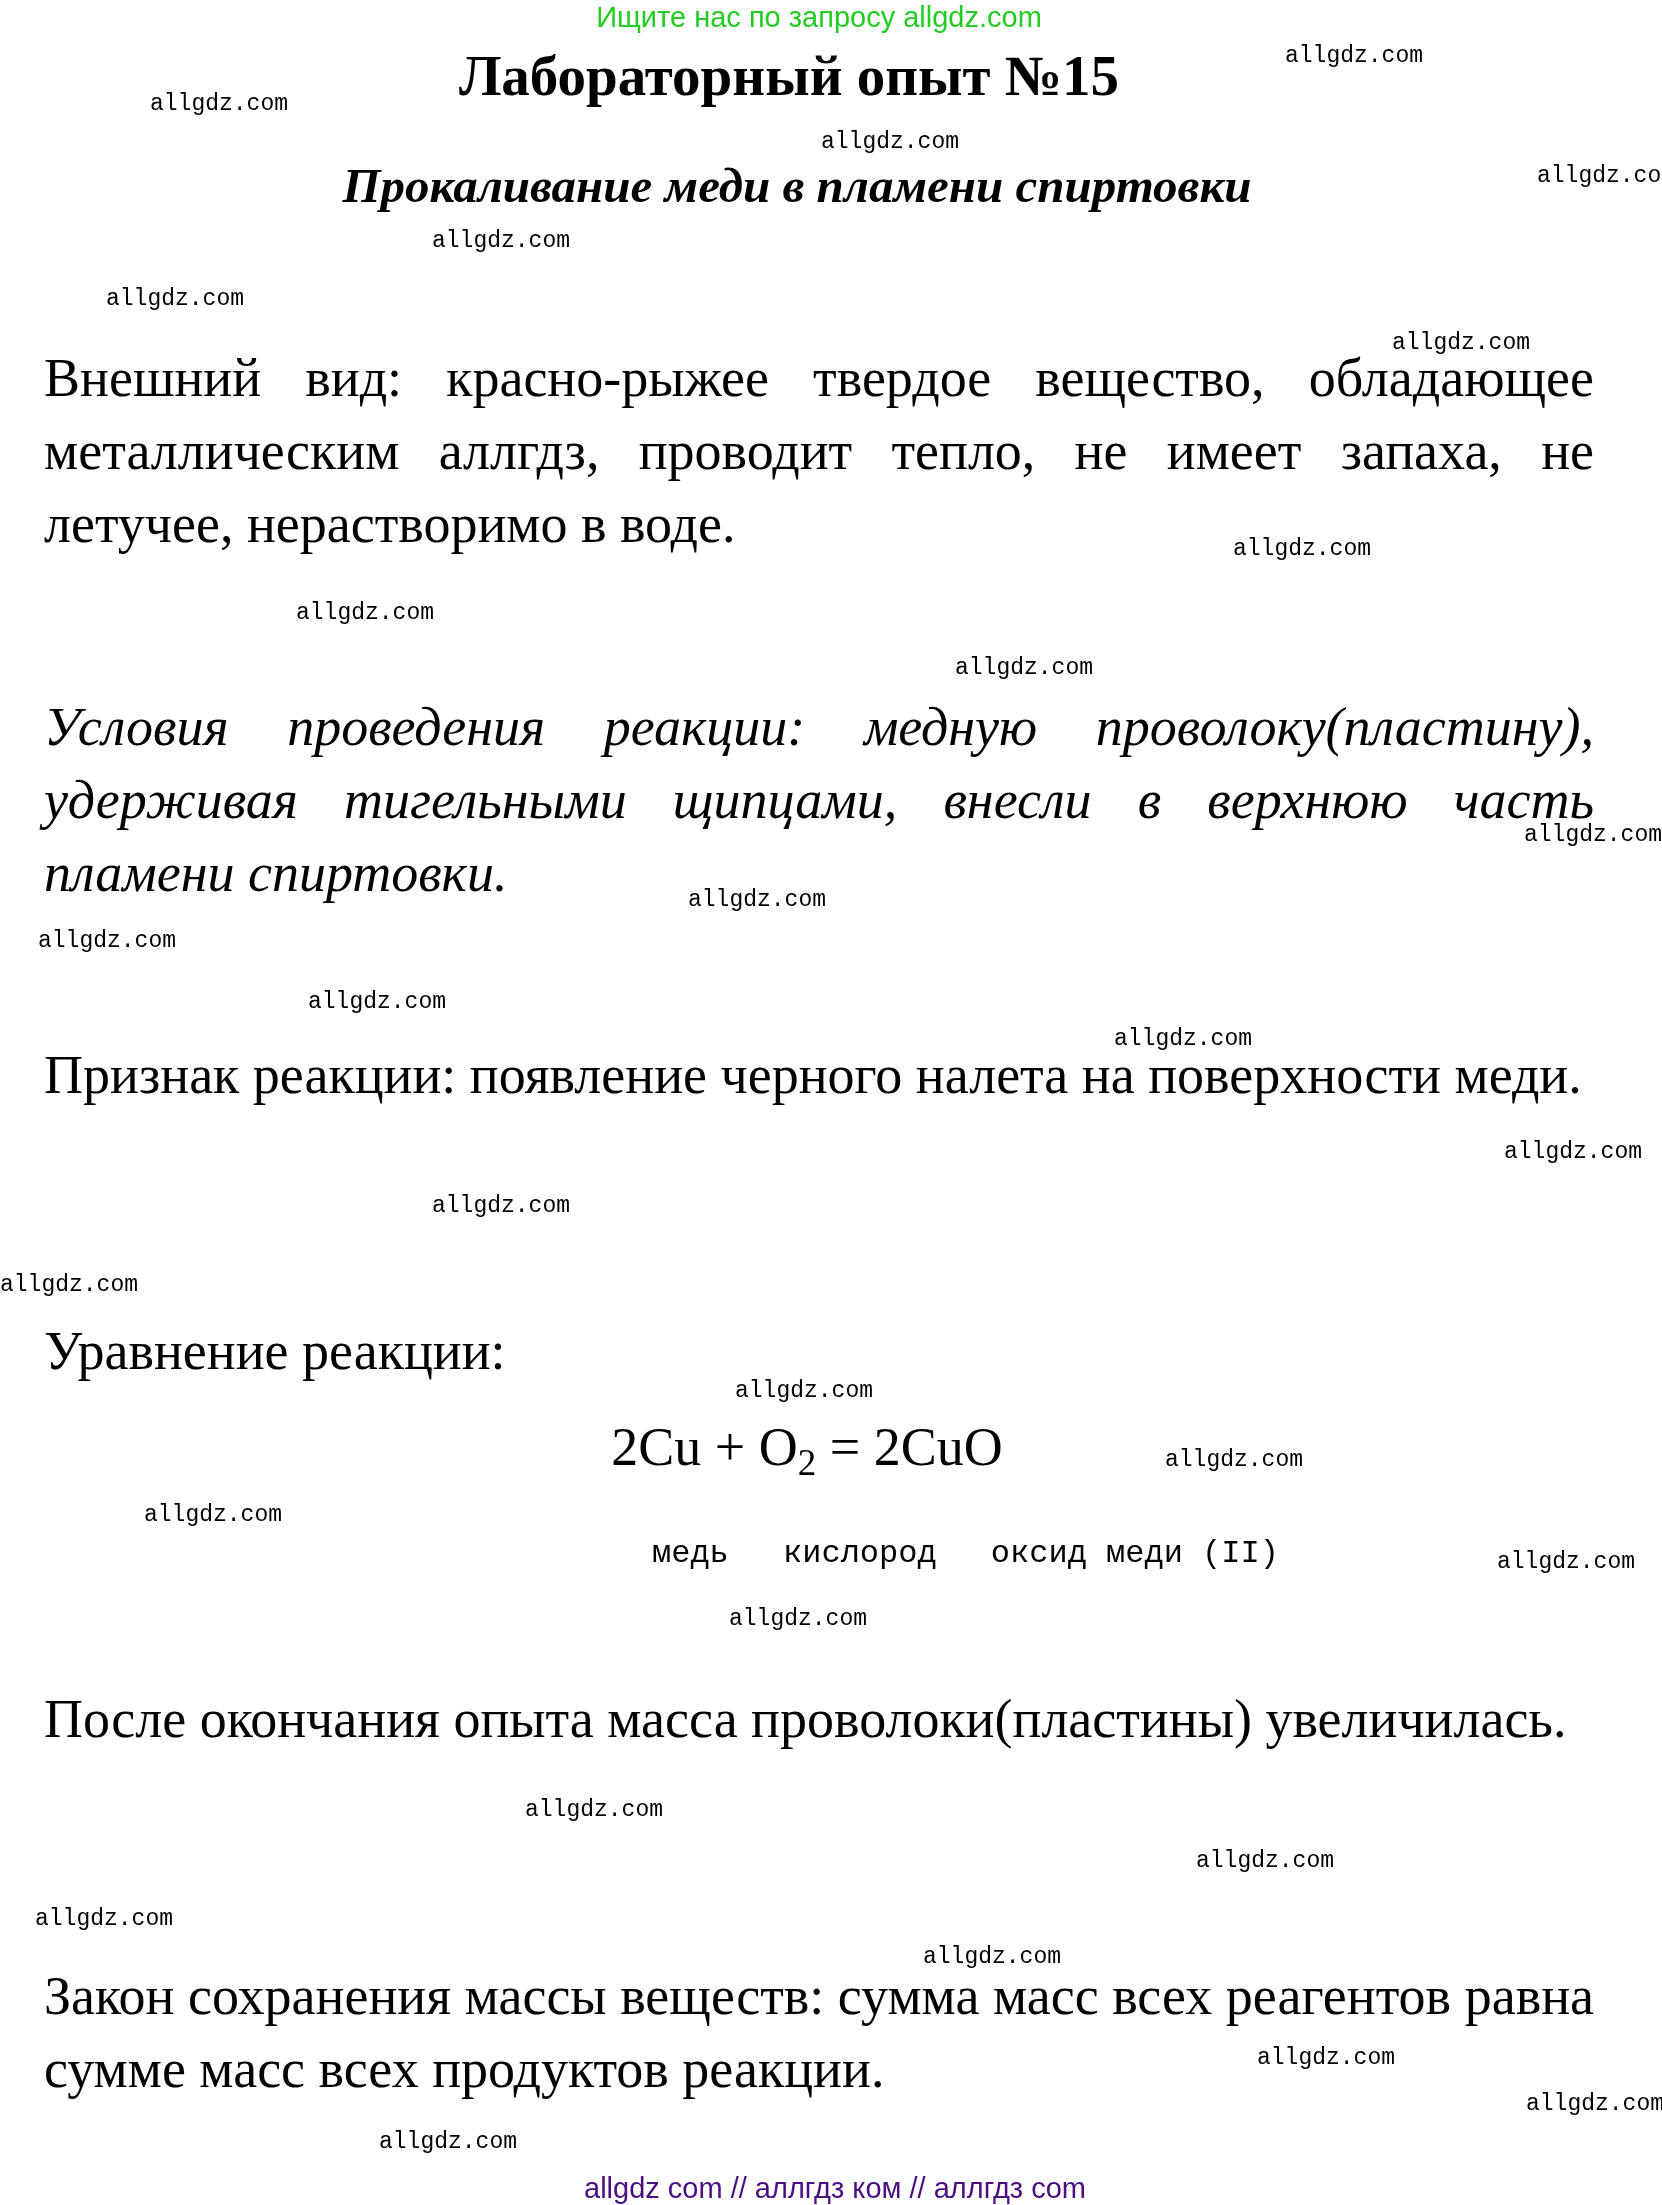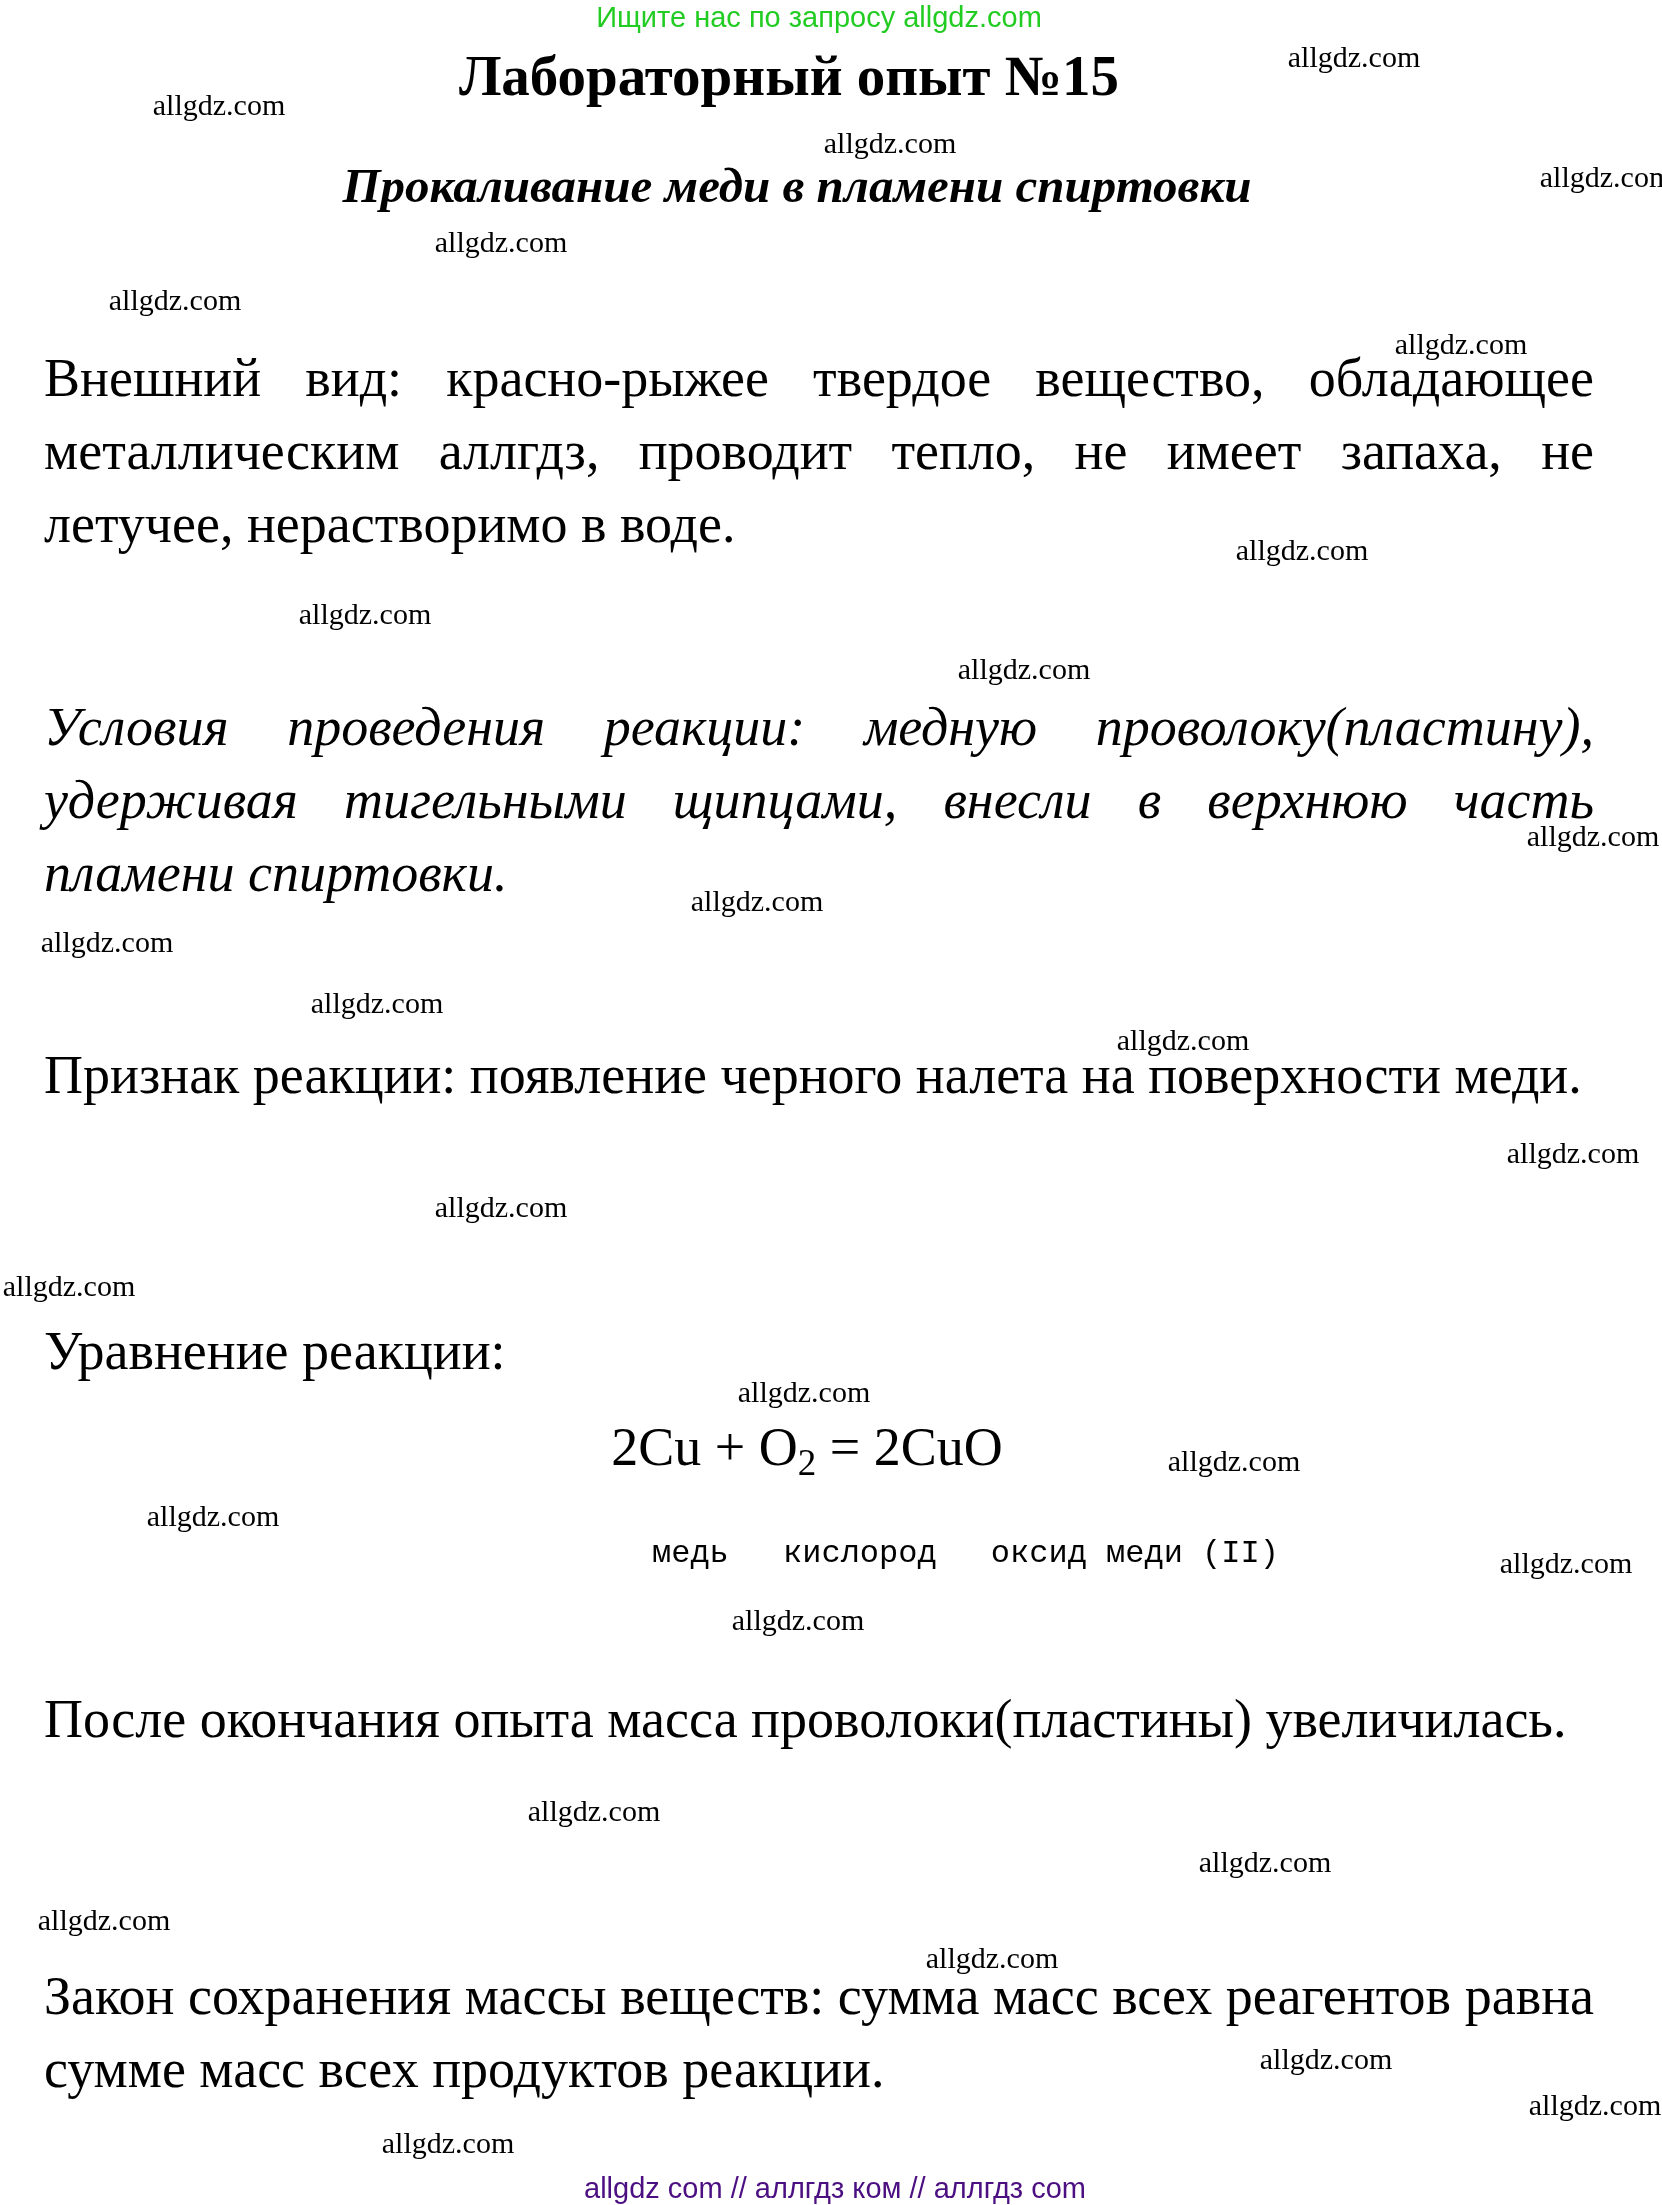--- a/index.html
+++ b/index.html
@@ -4,21 +4,21 @@
 <style>
   html,body{margin:0;padding:0;background:#fff;}
   body{width:1662px;height:2205px;position:relative;overflow:hidden;}
   .abs{position:absolute;}
   .hdr{left:0;width:1638px;top:0;text-align:center;font-family:"Liberation Sans",sans-serif;font-size:29px;line-height:35px;}
   .title{left:0;width:1578px;text-align:center;font-family:"Liberation Serif",serif;font-weight:bold;color:#000;}
   .t1{top:40px;font-size:57px;line-height:72px;}
   .t2{top:150px;font-size:49px;line-height:72px;font-style:italic;margin-left:8px;}
   .para{left:44px;width:1550px;font-family:"Liberation Serif",serif;font-size:54px;line-height:73px;color:#000;}
   .just{text-align:justify;text-align-last:left;}
-  .wm{font-family:Liberation Serif, serif;font-size:30px;line-height:27px;color:#000;transform:translate(-50%,-50%);white-space:nowrap;}
+  .wm{font-family:Liberation Mono, monospace;font-size:23px;line-height:27px;color:#000;transform:translate(-50%,-50%);white-space:nowrap;}
   .eq{left:0;width:1662px;top:1415px;text-align:center;font-family:"Liberation Serif",serif;font-size:54px;line-height:64px;padding-right:48px;box-sizing:border-box;}
   .eq sub{font-size:37px;vertical-align:-9.5px;}
   .labels{top:1514px;left:652px;font-family:Liberation Mono, monospace;font-size:32px;line-height:40px;white-space:nowrap;margin-top:20px;}
   .labels span{margin-right:35px;}
   .footer{left:4px;width:1662px;top:2172px;text-align:center;font-family:"Liberation Sans",sans-serif;font-size:29px;line-height:33px;}
 </style>
 </head>
 <body>
 
 <div class="abs hdr" style="color:#22cc22;">Ищите нас по запросу allgdz.com</div>

